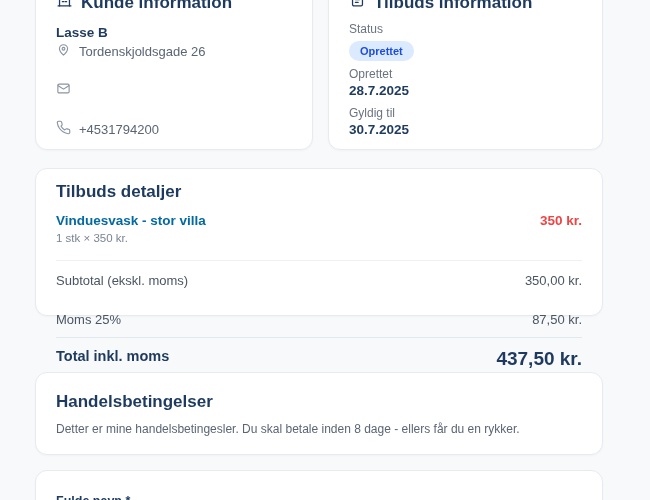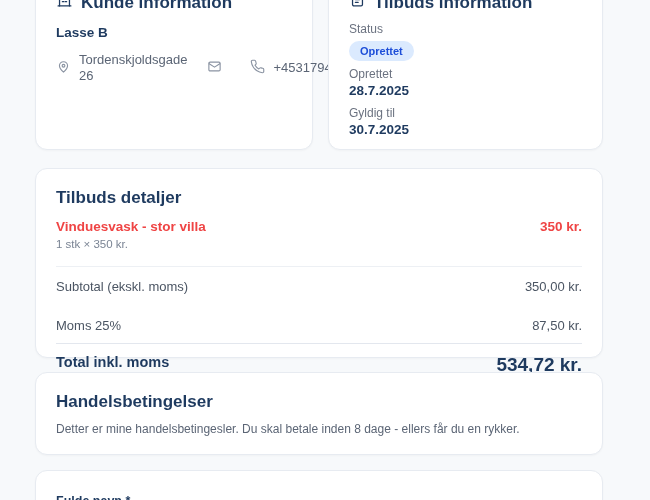--- a/index.html
+++ b/index.html
@@ -17,21 +17,21 @@
   }
   .card {
     position: absolute;
     background: #ffffff;
     border: 1px solid #e7ebf1;
     border-radius: 12px;
     box-shadow: 0 1px 2px rgba(16,24,40,0.03);
   }
   .card-customer { left: 35px; top: -28px; width: 278px; height: 178px; padding: 18px 20px; }
   .card-offer    { left: 328px; top: -28px; width: 275px; height: 178px; padding: 18px 20px; }
-  .card-details  { left: 35px; top: 168px; width: 568px; height: 190px; padding: 18px 20px; }
+  .card-details  { left: 35px; top: 168px; width: 568px; height: 148px; padding: 12px 20px; }
   .card-terms    { left: 35px; top: 372px; width: 568px; height: 83px; padding: 18px 20px; }
   .card-form     { left: 35px; top: 470px; width: 568px; height: 80px; padding: 18px 20px; }
 
   .card-header {
     display: flex;
     align-items: center;
     gap: 8px;
     color: #1e3a5f;
     font-size: 17px;
     font-weight: bold;
@@ -39,21 +39,21 @@
   }
   .card-header svg { width: 17px; height: 17px; stroke: #1e3a5f; flex: 0 0 auto; }
 
   .cust-name {
     margin-top: 10px;
     color: #1e3a5f;
     font-size: 13.5px;
     font-weight: bold;
     line-height: 18px;
   }
-  .cust-rows { margin-top: 10px; display: flex; gap: 20px; }
+  .cust-rows { margin-top: 0; display: flex; flex-direction: column; gap: 20px; }
   .cust-row {
     display: flex;
     align-items: center;
     gap: 8px;
     color: #5b6575;
     font-size: 13px;
     line-height: 16px;
     min-height: 16px;
   }
   .cust-row svg { width: 15px; height: 15px; stroke: #8a93a2; flex: 0 0 auto; }
@@ -89,21 +89,21 @@
     font-weight: bold;
     line-height: 21px;
   }
   .line-item {
     margin-top: 10px;
     display: flex;
     justify-content: space-between;
     align-items: flex-start;
   }
   .line-item-name {
-    color: #ef4444;
+    color: #0369a1;
     font-size: 13.5px;
     font-weight: bold;
     line-height: 18px;
   }
   .line-item-qty {
     color: #7a8494;
     font-size: 11.5px;
     line-height: 15px;
     margin-top: 1px;
   }
@@ -244,21 +244,21 @@
       <span>Subtotal (ekskl. moms)</span>
       <span>350,00 kr.</span>
     </div>
     <div class="total-row vat">
       <span>Moms 25%</span>
       <span>87,50 kr.</span>
     </div>
 
     <div class="grand-total">
       <span class="grand-total-label">Total inkl. moms</span>
-      <span class="grand-total-value">534,72 kr.</span>
+      <span class="grand-total-value">437,50 kr.</span>
     </div>
   </div>
 
   <div class="card card-terms">
     <div class="section-title">Handelsbetingelser</div>
     <div class="terms-body">Detter er mine handelsbetingesler. Du skal betale inden 8 dage - ellers får du en rykker.</div>
   </div>
 
   <div class="card card-form">
     <div class="form-label">Fulde navn *</div>

